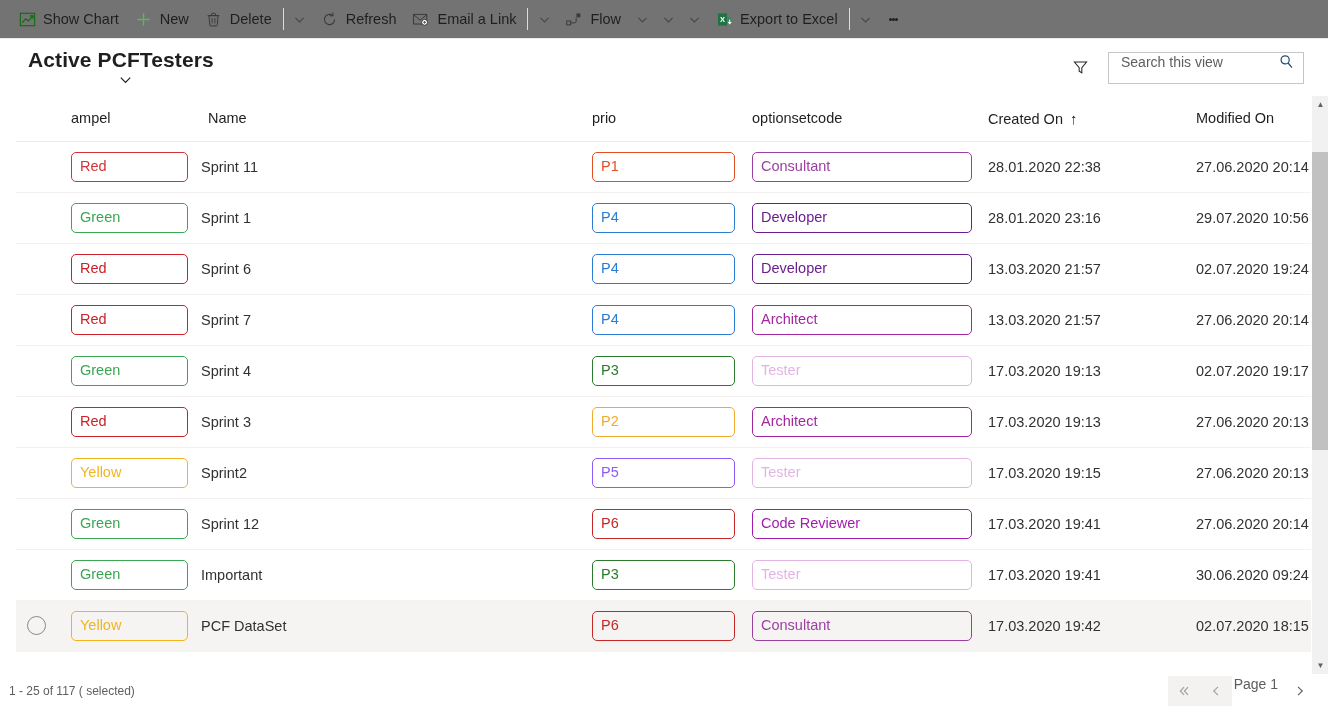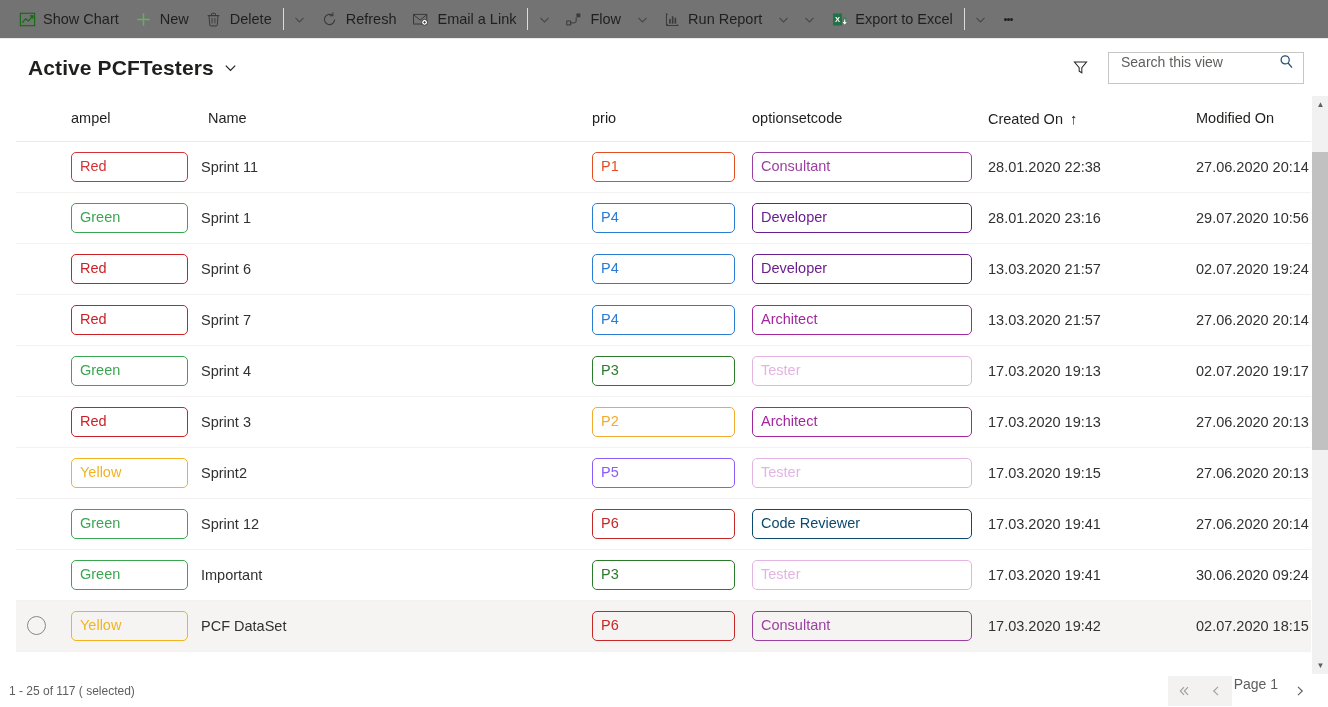--- a/index.html
+++ b/index.html
@@ -70,20 +70,21 @@
     height: 57px;
     display: flex;
     align-items: center;
     padding: 0 24px 0 28px;
     background: #ffffff;
   }
   .viewtitle {
     display: flex;
     align-items: center;
     cursor: default;
+    flex-direction: column;
   }
   .viewtitle .t {
     font-size: 21px;
     color: #201f1e;
     font-weight: 600;
     letter-spacing: .1px;
   }
   .viewtitle .dd {
     margin-left: 9px;
     color: #201f1e;
@@ -338,32 +339,20 @@
         </svg>
     </span>
     <span class="lbl">Flow</span>
   </div>
   <div class="caret">
     <svg width="13" height="13" viewBox="0 0 16 16">
         <polyline points="3,6 8,11 13,6" fill="none" stroke="#484644" stroke-width="1.25"></polyline>
       </svg>
   </div>
 
-  <div class="cmd">
-    <span class="ico">
-      <svg width="17" height="17" viewBox="0 0 18 18">
-          <path d="M2.6 2.6v12.8h12.8" fill="none" stroke="#3b3a39" stroke-width="1.05"></path>
-          <path d="M2.6 3.5h1.4M2.6 14.5h1.4M14.2 15.4v-1.3M3.4 15.4v-1.3" stroke="#3b3a39" stroke-width="1"></path>
-          <rect x="5.4" y="8.4" width="1.7" height="5" fill="#3b3a39"></rect>
-          <rect x="8.3" y="5.6" width="1.7" height="7.8" fill="#3b3a39"></rect>
-          <rect x="11.2" y="7.2" width="1.7" height="6.2" fill="#3b3a39"></rect>
-        </svg>
-    </span>
-    <span class="lbl">Run Report</span>
-  </div>
   <div class="caret">
     <svg width="13" height="13" viewBox="0 0 16 16">
         <polyline points="3,6 8,11 13,6" fill="none" stroke="#484644" stroke-width="1.25"></polyline>
       </svg>
   </div>
 
   <div class="caret">
     <svg width="13" height="13" viewBox="0 0 16 16">
         <polyline points="3,6 8,11 13,6" fill="none" stroke="#484644" stroke-width="1.25"></polyline>
       </svg>
@@ -552,21 +541,21 @@
           <tr class="row">
             <td class="c-sel"></td>
             <td class="c-amp">
               <div class="pill pill-amp" style="color: rgb(58, 166, 82);">Green</div>
             </td>
             <td class="c-name cell-name">Sprint 12</td>
             <td class="c-prio">
               <div class="pill pill-prio" style="color: rgb(198, 40, 40);">P6</div>
             </td>
             <td class="c-opt">
-              <div class="pill pill-opt" style="color: #0c4a6e;">Code Reviewer</div>
+              <div class="pill pill-opt" style="color: #a21caf;">Code Reviewer</div>
             </td>
             <td class="c-crt cell-date">17.03.2020 19:41</td>
             <td class="c-mod cell-date">27.06.2020 20:14</td>
           </tr>
           <tr class="row">
             <td class="c-sel"></td>
             <td class="c-amp">
               <div class="pill pill-amp" style="color: rgb(58, 166, 82);">Green</div>
             </td>
             <td class="c-name cell-name">Important</td>

